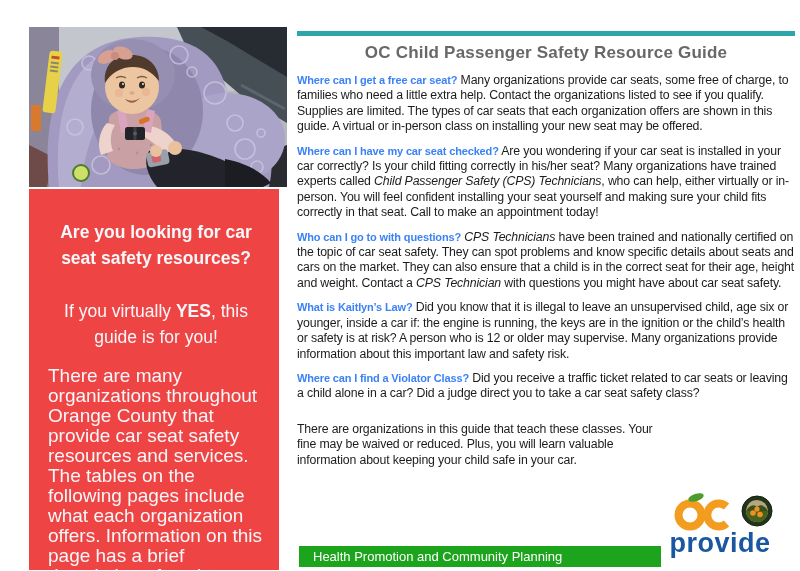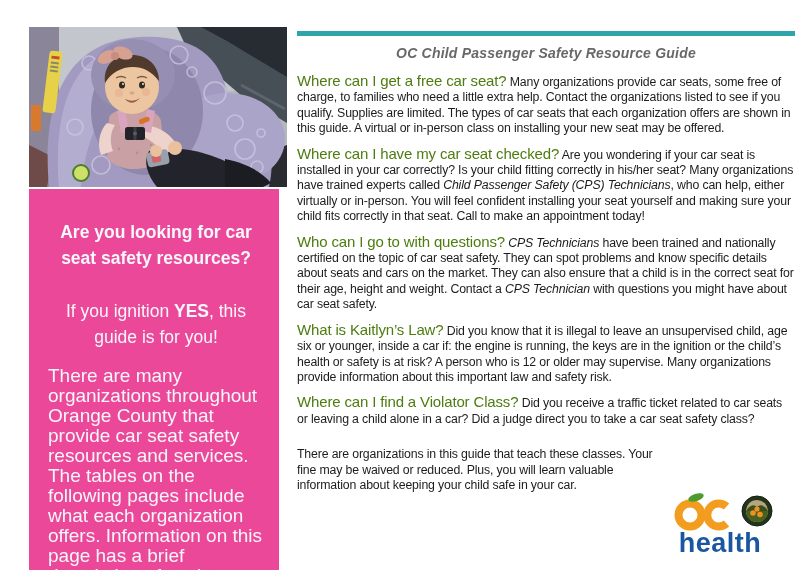--- a/index.html
+++ b/index.html
@@ -7,46 +7,46 @@
   .page{
     position:relative; width:800px; height:571px; overflow:hidden;
     background:#ffffff; font-family:"Liberation Sans", sans-serif;
     -webkit-font-smoothing:antialiased;
   }
   
   .photo-frame{position:absolute; left:29px; top:27px; width:258px; height:160px; overflow:hidden;}
   .photo-frame svg{display:block; width:258px; height:160px;}
   .intro-panel{
     position:absolute; left:29px; top:189px; width:250px; height:381px;
-    background:#ec4899; color:#f6f7fa; box-sizing:border-box;
+    background:#ef4444; color:#f6f7fa; box-sizing:border-box;
     padding:30px 15px 0 19px;
   }
   .panel-heading{
     font-size:17.5px; line-height:26px; font-weight:bold; text-align:center;
     padding:0 4px;
   }
   .panel-sub{
     font-size:17.5px; line-height:26px; text-align:center; margin-top:27px;
   }
   .panel-para{
     font-size:19px; line-height:20px; margin-top:16px; text-align:left;
     width:218px;
   }
   
   .right-col{position:absolute; left:297px; top:31px; width:498px; height:540px;}
   .accent-bar{height:5px; background:#2ea6a9;}
   .page-title{
-    margin:6px 0 9px; font-size:14px; line-height:22px; font-weight:bold;
-    color:#68686a; text-align:center; letter-spacing:0.2px;font-style:italic;
+    margin:6px 0 9px; font-size:17px; line-height:22px; font-weight:bold;
+    color:#68686a; text-align:center; letter-spacing:0.2px;
   }
   .sections{color:#1c1c1c;}
   .sec{
     margin:0 0 9px; font-size:12.3px; line-height:15.4px; letter-spacing:-0.15px;
   }
-  .q{color:#4d7c0f; font-weight:normal; font-size:15px;}
+  .q{color:#3b82f6; font-weight:bold; font-size:11px;}
   .sec-narrow{display:block; width:366px;margin-top:20px;}
   
   .band{
     position:absolute; left:2px; bottom:4px; width:362px; height:21px;
     background:#1da41d; color:#ffffff; font-size:13px; line-height:21px;
     padding-left:14px; box-sizing:border-box; white-space:nowrap;
   }
   .logo{
     position:absolute; left:368px; bottom:-7px; width:110px; height:86px;
     text-align:center;
@@ -167,59 +167,60 @@
         <ellipse cx="103" cy="66" rx="2.6" ry="1.8" fill="#dca87f"></ellipse>
         <path d="M96,72 Q103,80 111,71 Q104,76 96,72 Z" fill="#9c5a50"></path>
         <circle cx="90" cy="66" r="4" fill="#e5a98b" opacity="0.5"></circle>
         <circle cx="117" cy="65" r="4" fill="#e5a98b" opacity="0.5"></circle>
       </g>
     </svg>
   </div>
 
   <div class="intro-panel">
     <div class="panel-heading">Are you looking for car seat safety resources?</div>
-    <div class="panel-sub"><span>If you ignition </span><span style="font-weight: bold; margin-top: 41px;">YES</span><span>, this guide is for you!</span></div>
+    <div class="panel-sub"><span>If you virtually </span><span style="font-weight: bold; margin-top: 41px;">YES</span><span>, this guide is for you!</span></div>
     <div class="panel-para">There are many organizations throughout Orange County that provide car seat safety resources and services. The tables on the following pages include what each organization offers. Information on this page has a brief description of each type of service or resource you will see in this guide.</div>
   </div>
 
   <div class="right-col">
     <div class="accent-bar"></div>
     <h1 class="page-title">OC Child Passenger Safety Resource Guide</h1>
 
     <div class="sections">
       <p class="sec"><span class="q">Where can I get a free car seat?</span><span><span> Many organizations provide car seats, some free of charge, to families who need a little extra help. Contact the organizations listed to see if you qualify. Supplies are limited. The types of car seats that each organization offers are shown in this guide. A virtual or in-person class on installing your new seat may be offered.</span></span></p>
 
       <p class="sec"><span class="q">Where can I have my car seat checked?</span><span><span> Are you wondering if your car seat is installed in your car correctly? Is your child fitting correctly in his/her seat? Many organizations have trained experts called </span><span style="font-style: italic;">Child Passenger Safety (CPS) Technicians</span><span>, who can help, either virtually or in-person. You will feel confident installing your seat yourself and making sure your child fits correctly in that seat. Call to make an appointment today!</span></span></p>
 
       <p class="sec"><span class="q">Who can I go to with questions?</span><span><span> </span><span style="font-style: italic;">CPS Technicians</span><span> have been trained and nationally certified on the topic of car seat safety. They can spot problems and know specific details about seats and cars on the market. They can also ensure that a child is in the correct seat for their age, height and weight. Contact a </span><span style="font-style: italic;">CPS Technician</span><span> with questions you might have about car seat safety.</span></span></p>
 
 
       <p class="sec"><span class="q">What is Kaitlyn’s Law?</span><span><span> Did you know that it is illegal to leave an unsupervised child, age six or younger, inside a car if: the engine is running, the keys are in the ignition or the child’s health or safety is at risk? A person who is 12 or older may supervise. Many organizations provide information about this important law and safety risk.</span></span></p>
 
       <p class="sec"><span class="q">Where can I find a Violator Class?</span><span><span> Did you receive a traffic ticket related to car seats or leaving a child alone in a car? Did a judge direct you to take a car seat safety class?</span></span><span class="sec-narrow"><span>There are organizations in this guide that teach these classes. Your fine may be waived or reduced. Plus, you will learn valuable information about keeping your child safe in your car.</span></span></p>
     </div>
 
+    <div class="band">Health Promotion and Community Planning</div>
 
     <div class="logo">
       <svg class="logo-mark" viewBox="0 0 108 40">
 
         <circle cx="24" cy="23" r="11.5" fill="none" stroke="#f29d1f" stroke-width="8"></circle>
 
         <ellipse cx="30" cy="5.5" rx="8" ry="3.6" fill="#4e9c2e" transform="rotate(-18 30 5.5)"></ellipse>
 
         <path d="M60.5,14.5 A11.5,11.5 0 1 0 60.5,31.5" fill="none" stroke="#f29d1f" stroke-width="8"></path>
 
         <g transform="translate(91,19)">
           <circle r="15" fill="#24331b" stroke="#15200f" stroke-width="1"></circle>
           <circle r="11" fill="#b5a77b"></circle>
           <path d="M-9,-3 Q-4,-8 0,-4 Q4,-8 9,-3 L11,0 L-11,0 Z" fill="#3a4f1c"></path>
           <path d="M-11,0 A11,11 0 0 0 11,0 Z" fill="#47621f"></path>
           <circle cx="-4" cy="2" r="2.8" fill="#ef9020"></circle>
           <circle cx="3" cy="3.5" r="2.8" fill="#ef9020"></circle>
           <circle cx="0" cy="-2" r="2.6" fill="#ef9020"></circle>
         </g>
       </svg>
-      <div class="logo-health">health</div>
+      <div class="logo-health">provide</div>
       <div class="logo-care">CARE AGENCY</div>
     </div>
   </div>
 
 </div>
 
 </body></html>

